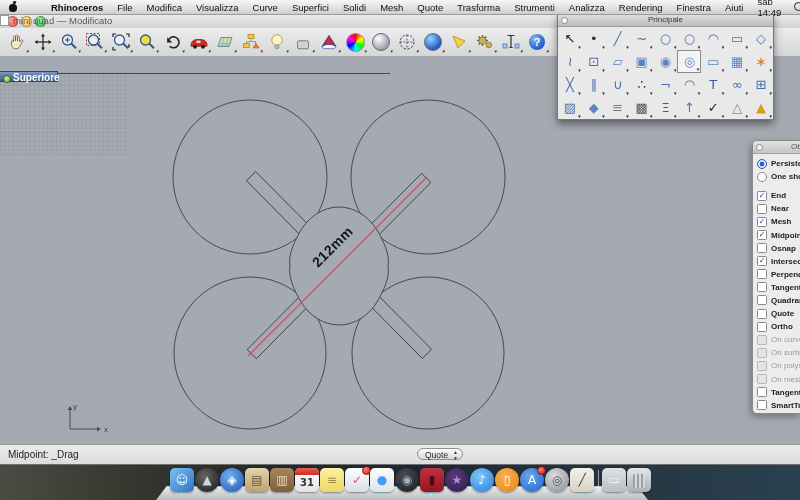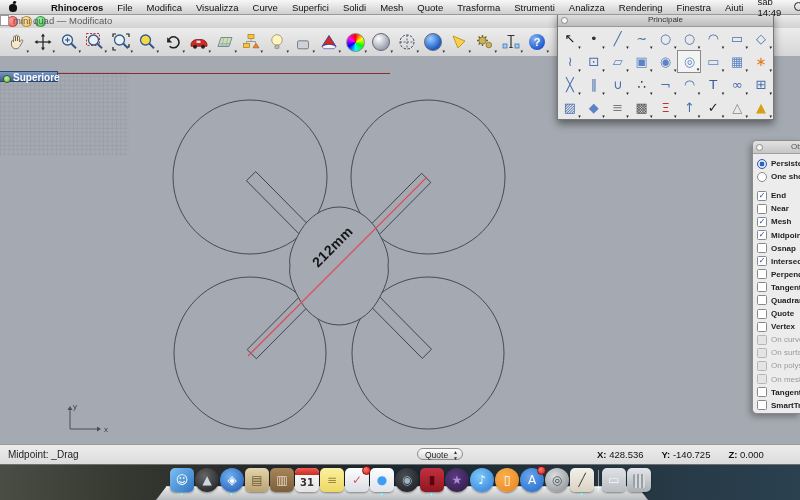--- a/index.html
+++ b/index.html
@@ -550,21 +550,21 @@
         <div class="osr">
           <span class="cb"></span>
           <span>Quadran</span>
         </div>
         <div class="osr">
           <span class="cb"></span>
           <span>Quote</span>
         </div>
         <div class="osr">
           <span class="cb"></span>
-          <span>Vertex</span>
+          <span>Ortho</span>
         </div>
         <div class="osr dis">
           <span class="cb dis"></span>
           <span>On curve</span>
         </div>
         <div class="osr dis">
           <span class="cb dis"></span>
           <span>On surfa</span>
         </div>
         <div class="osr dis">
@@ -588,25 +588,20 @@
   </div>
 
   <div class="cmdbar">
     <span class="cmdtext">
       <span>Midpoint:</span>&nbsp;<span>_Drag</span>
     </span>
     <span class="cplane">
       <span>Quote</span>
       <span class="ud">▲<br>▼</span>
     </span>
-    <span class="coords" id="coords">
-        <span><b>X: </b><span>428.536</span></span>
-        <span><b>Y: </b><span>-140.725</span></span>
-        <span><b>Z: </b><span>0.000</span></span>
-      </span>
   </div>
 
   <div class="desktop"></div>
   <div class="shelf-edge"></div>
   <div class="shelf"></div>
   <div class="dock-icons" id="dock-icons">
       <div class="dicon" style="background: linear-gradient(135deg, rgb(124, 192, 245), rgb(47, 116, 192)); color: rgb(255, 255, 255);">
         <span>☺</span>
         <span class="run"></span>
       </div>

